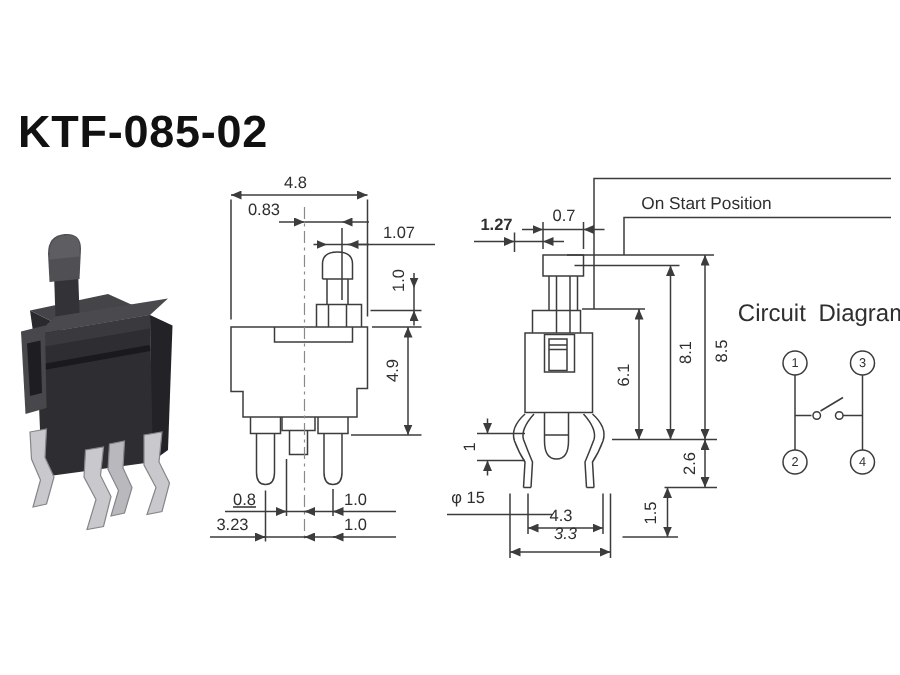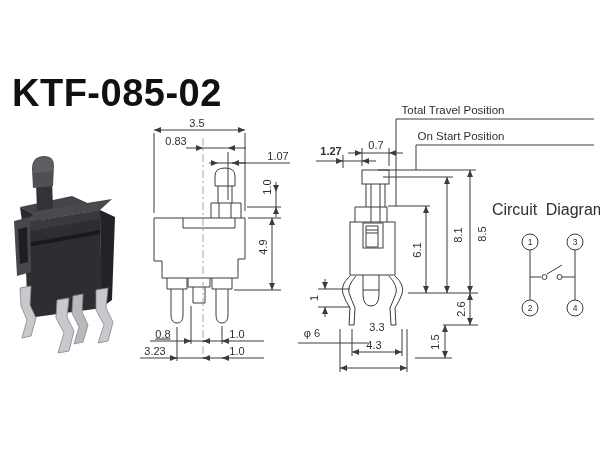--- a/index.html
+++ b/index.html
@@ -1,18 +1,18 @@
 <!DOCTYPE html>
 <html><head>
 <meta charset="utf-8">
 <style>
   html,body{margin:0;padding:0;}
   #stage{position:relative;width:600px;height:450px;background:#ffffff;overflow:hidden;
          font-family:"Liberation Sans",sans-serif;}
-  #title{position:absolute;left:12px;top:72px;font-size:38px;font-weight:bold;
+  #title{position:absolute;left:12px;top:72px;font-size:30px;font-weight:bold;
          color:#111;letter-spacing:0.5px;white-space:nowrap;}
   svg{position:absolute;left:0;top:0;}
   .lbl{position:absolute;font-size:11px;color:#2f2f2f;white-space:nowrap;
        transform:translate(-50%,-50%);line-height:1;}
   .rot{transform:translate(-50%,-50%) rotate(-90deg);}
   .leader{font-size:11.5px;}
   .ctitle{font-size:16px;word-spacing:4px;}
   .pinnum{font-size:8.5px;}
 </style>
 </head>
@@ -151,40 +151,39 @@
       <circle cx="530" cy="308" r="8"></circle>
       <circle cx="575" cy="308" r="8"></circle>
       <path d="M530,250 V300 M575,250 V300"></path>
       <path d="M530,277 H541 M562,277 H575"></path>
       <circle cx="544.5" cy="277" r="2.5"></circle>
       <circle cx="559.5" cy="277" r="2.5"></circle>
       <path d="M547,274 L562,265"></path>
     </g>
   </svg>
 
-  <span class="lbl" style="left:197px;top:123px;">3.5</span>
+  <span class="lbl" style="left:197px;top:123px;">4.8</span>
   <span class="lbl" style="left:176px;top:141px;">0.83</span>
-  <span class="lbl" style="left:266px;top:156px;margin-left:12px;">1.07</span>
+  <span class="lbl" style="left:266px;top:156px;">1.07</span>
   <span class="lbl rot" style="left:267px;top:187px;">1.0</span>
   <span class="lbl rot" style="left:263px;top:247px;">4.9</span>
   <span class="lbl" style="left:163px;top:334px;text-decoration:underline;">0.8</span>
   <span class="lbl" style="left:237px;top:334px;">1.0</span>
   <span class="lbl" style="left:155px;top:351px;">3.23</span>
   <span class="lbl" style="left:237px;top:351px;">1.0</span>
 
   <span class="lbl" style="left:331px;top:151px;font-weight:bold;">1.27</span>
   <span class="lbl" style="left:376px;top:145px;">0.7</span>
-  <span class="lbl leader" style="left:453px;top:111px;">Total Travel Position</span>
-  <span class="lbl leader" style="left:461px;top:137px;">On Start Position</span>
+  <span class="lbl leader" style="left:471px;top:137px;">On Start Position</span>
   <span class="lbl rot" style="left:417px;top:250px;">6.1</span>
   <span class="lbl rot" style="left:458px;top:235px;">8.1</span>
   <span class="lbl rot" style="left:482px;top:234px;">8.5</span>
   <span class="lbl rot" style="left:314px;top:298px;">1</span>
-  <span class="lbl" style="left:312px;top:333px;">φ 6</span>
-  <span class="lbl" style="left:377px;top:327px;">3.3</span>
+  <span class="lbl" style="left:312px;top:333px;">φ 15</span>
+  <span class="lbl" style="left:377px;top:357px;font-style:italic;">3.3</span>
   <span class="lbl" style="left:374px;top:345px;">4.3</span>
   <span class="lbl rot" style="left:461px;top:309px;">2.6</span>
   <span class="lbl rot" style="left:435px;top:342px;">1.5</span>
 
   <span class="lbl ctitle" style="left:549px;top:210px;">Circuit Diagram</span>
   <span class="lbl pinnum" style="left:530px;top:242px;">1</span>
   <span class="lbl pinnum" style="left:530px;top:308px;">2</span>
   <span class="lbl pinnum" style="left:575px;top:242px;">3</span>
   <span class="lbl pinnum" style="left:575px;top:308px;">4</span>
 

